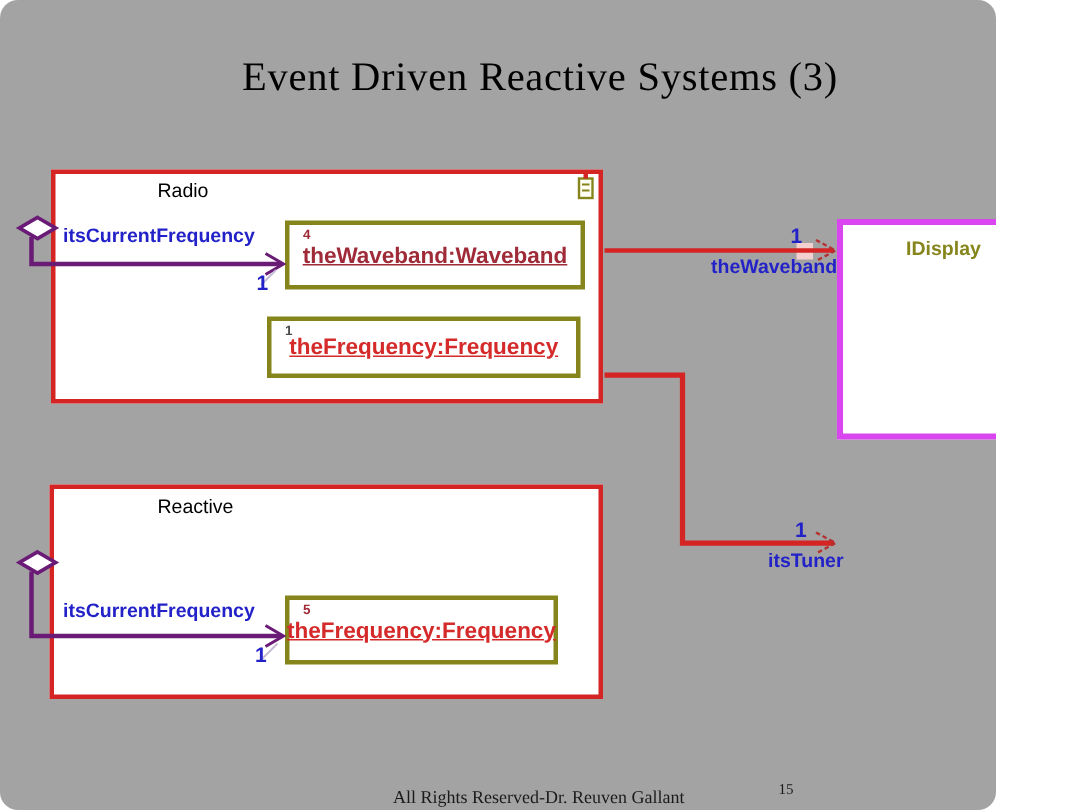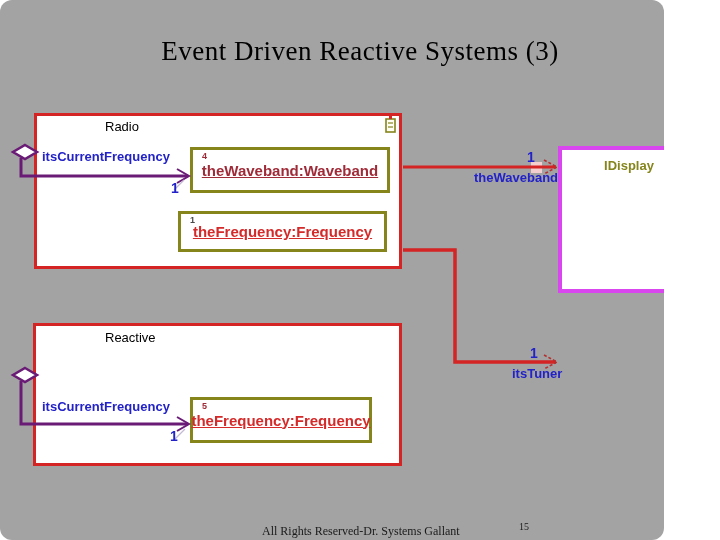--- a/index.html
+++ b/index.html
@@ -120,16 +120,16 @@
 
   <div class="abs link-label lbl-disp">theWaveband</div>
   <div class="abs mult mult-disp">1</div>
 
   <div class="abs link-label lbl-tuner">itsTuner</div>
   <div class="abs mult mult-tuner">1</div>
 
   <div class="abs link-label lbl-cf">itsCurrentFrequency</div>
   <div class="abs mult mult-cf">1</div>
 
-  <div class="abs footer">All Rights Reserved-Dr. Systems Gallant</div>
+  <div class="abs footer">All Rights Reserved-Dr. Reuven Gallant</div>
   <div class="abs pagenum">15</div>
 
 </div>
 
 </body></html>

